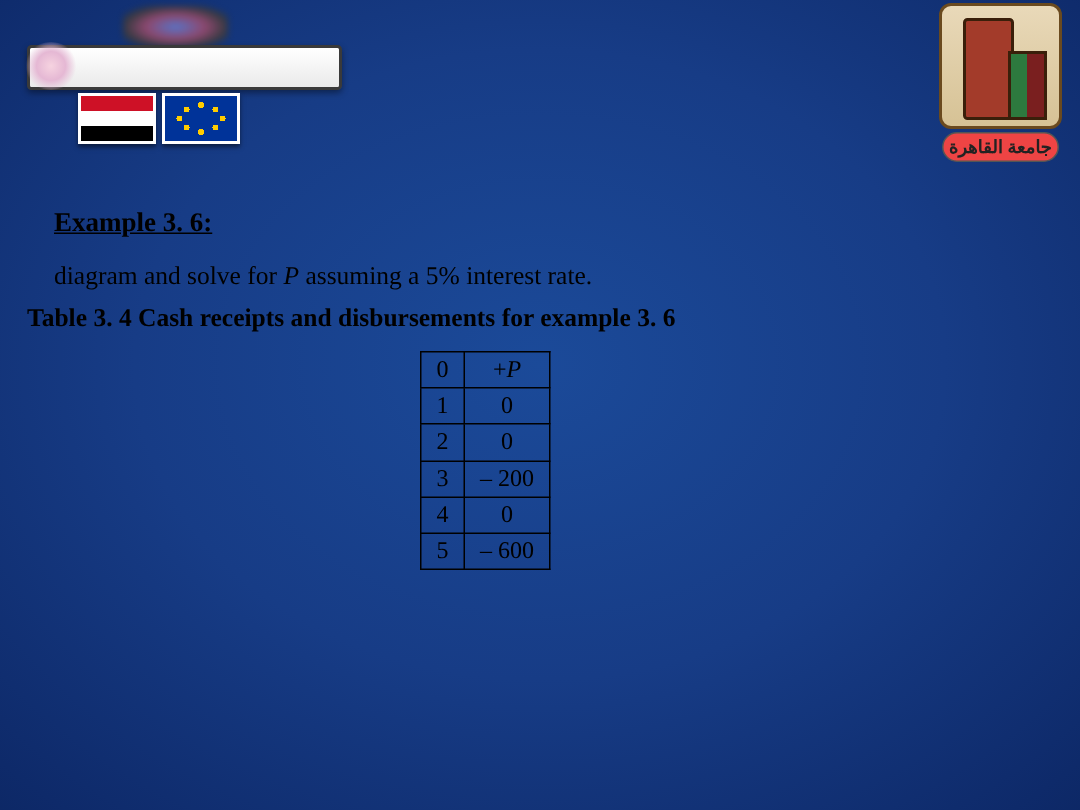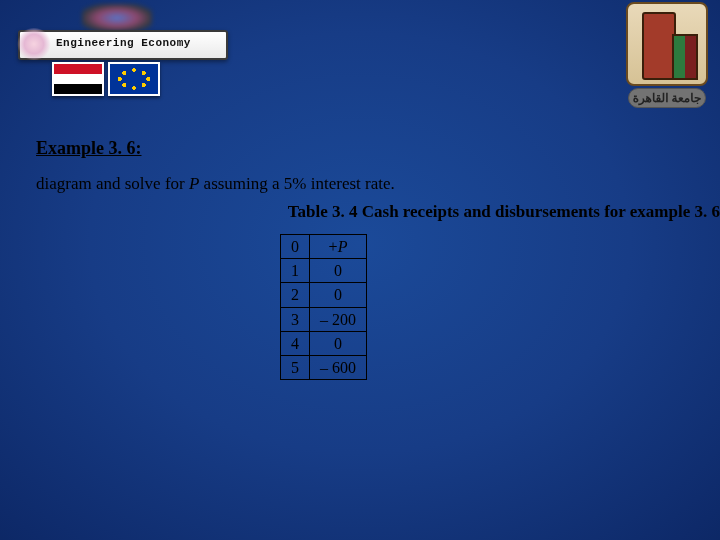--- a/index.html
+++ b/index.html
@@ -74,39 +74,40 @@
   .crest::before{
     content:"";position:absolute;left:14px;top:8px;width:30px;height:64px;
     background:#a33b2a;border:2px solid #3a1f0a;border-radius:3px;
   }
   .crest::after{
     content:"";position:absolute;right:8px;top:30px;width:22px;height:42px;
     background:linear-gradient(90deg,#2d7a3e 0 50%,#7a1f1f 50%);
     border:2px solid #3a1f0a;
   }
   .crest-label{
-    margin-top:2px;background:#737373;border:1px solid #555;border-radius:10px;
+    margin-top:2px;background:#ef4444;border:1px solid #555;border-radius:10px;
     font:700 12px/16px "Traditional Arabic","Times New Roman",serif;
     color:#222;padding:1px 4px;display:inline-block;
   }
   
   .heading{
     position:absolute;left:36px;top:94px;
     font:700 18px/1.2 "Times New Roman",serif;
     text-decoration:underline;
     margin-top:44px;
   }
   .para{
     position:absolute;left:36px;top:150px;width:600px;
     font:400 17px/1.35 "Times New Roman",serif;
   }
   .para i{font-style:italic}
   .caption{
-    position:absolute;left:0;right:0;top:202px;text-align:right;
+    position:absolute;left:0;right:0;top:202px;text-align:left;
     font:700 17px/1.2 "Times New Roman",serif;
+    padding-left:18px;
   }
   table{
     position:absolute;left:280px;top:234px;
     border-collapse:collapse;
     font:400 16px/1.2 "Times New Roman",serif;
   }
   td,th{
     border:1px solid #000;text-align:center;
     padding:2px 10px;font-weight:400;
   }
@@ -115,21 +116,20 @@
   .hdr-cf{width:92px}
   .pitalic{font-style:italic}
 </style>
 </head>
 <body>
 
 <div class="logo-left">
   <div class="smudge"></div>
   <div class="vision-banner">
     <span class="vision-burst"></span>
-    <span class="vision-text1">Engineering Economy</span>
   </div>
   <div class="flags">
     <div class="flag flag-eg"></div>
     <div class="flag flag-eu"></div>
   </div>
 </div>
 
 <div class="logo-right">
   <div class="crest"></div>
   <div class="crest-label">جامعة القاهرة</div>

